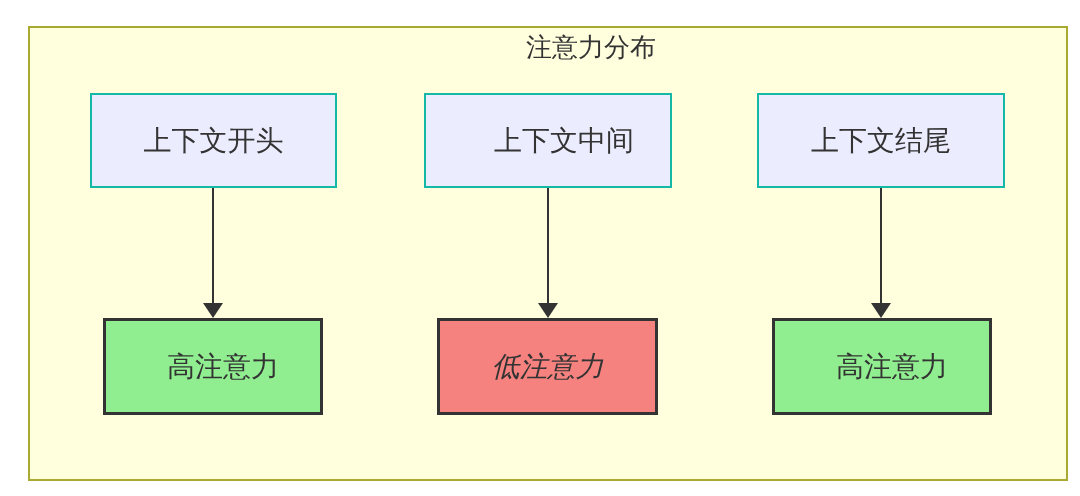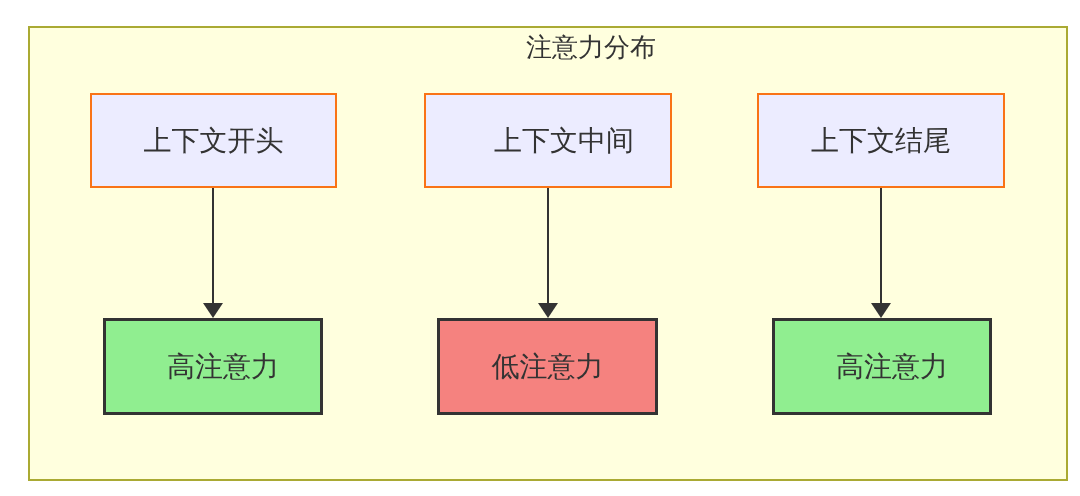--- a/index.html
+++ b/index.html
@@ -44,34 +44,34 @@
     box-sizing: border-box;
     color: #333333;
     font-size: 28px;
     line-height: 1;
     text-align: center;
   }
   .src {
     top: 93px;
     height: 95px;
     background: #ececff;
-    border: 2px solid #f97316;
+    border: 2px solid #14b8a6;
   }
   .src-a { left: 90px;  width: 247px; }
   .src-b { left: 424px; width: 248px; padding-left: 32px; }
   .src-c { left: 757px; width: 248px; justify-content: center; }
   .res {
     top: 318px;
     height: 97px;
     border: 3px solid #333333;
   }
   .res-high { background: #90ee90; padding-left: 20px; }
   .res-low  { background: #f5827f; }
   .res-a { left: 103px; width: 220px; }
-  .res-b { left: 437px; width: 221px; }
+  .res-b { left: 437px; width: 221px; font-style: italic; }
   .res-c { left: 772px; width: 220px; }
   .arrow {
     position: absolute;
     top: 188px;
     width: 24px;
     height: 130px;
   }
   .arrow-a { left: 201px; }
   .arrow-b { left: 536px; }
   .arrow-c { left: 869px; }

